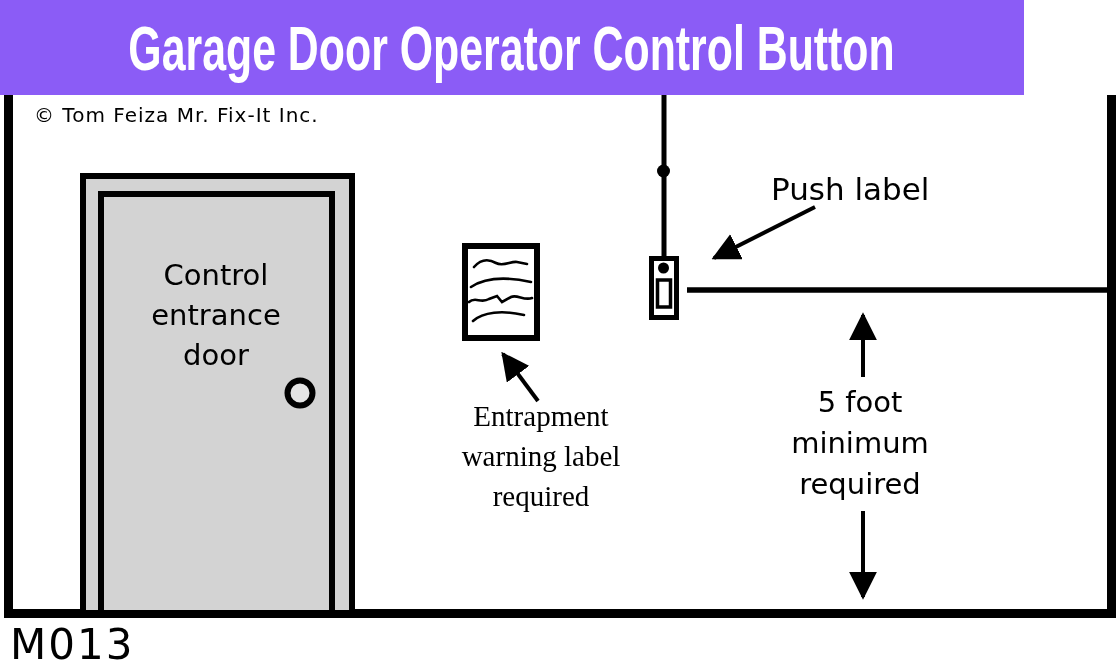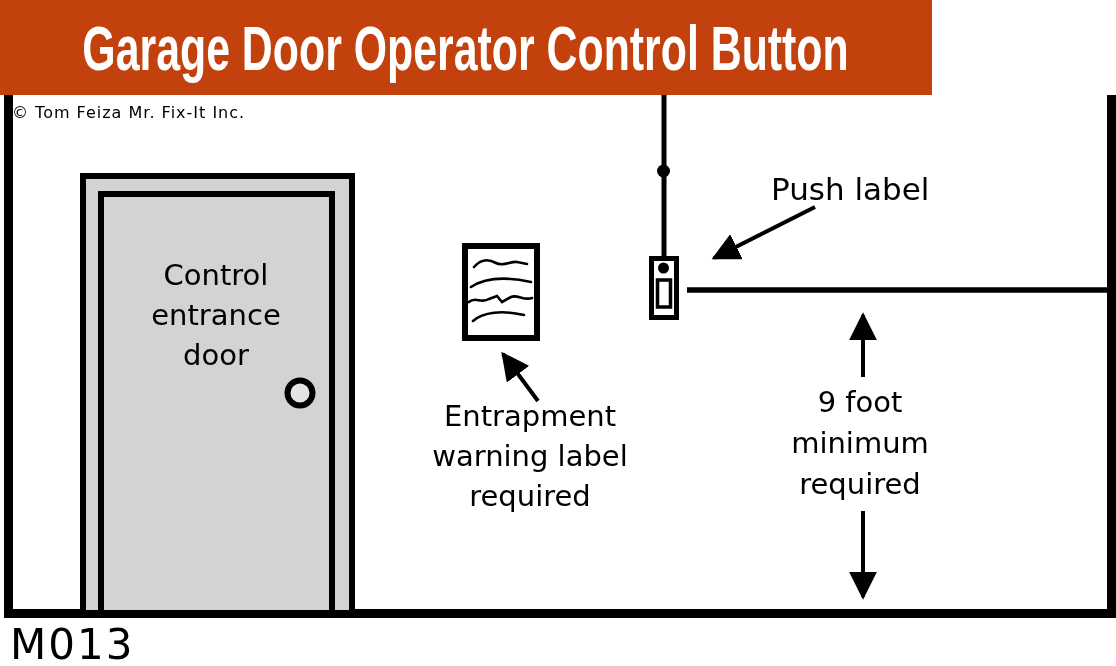--- a/index.html
+++ b/index.html
@@ -1,35 +1,35 @@
 <!DOCTYPE html>
 <html><head>
 <meta charset="utf-8">
 <style>
   html,body { margin:0; padding:0; }
   body {
     width:1116px; height:666px; position:relative; overflow:hidden;
     background:#ffffff; font-family:"DejaVu Sans", sans-serif; color:#000;
   }
   .titlebar {
-    position:absolute; left:0; top:0; width:932px; height:95px;
-    background:#c2410c; display:flex; align-items:center; justify-content:center;
+    position:absolute; left:0; top:0; width:1024px; height:95px;
+    background:#8b5cf6; display:flex; align-items:center; justify-content:center;
   }
   .title-text {
     color:#fff; font-family:"Liberation Sans", sans-serif; font-weight:bold;
     font-size:63px; white-space:nowrap; transform:scaleX(0.68);
     transform-origin:center; letter-spacing:0;
   }
   svg.canvas { position:absolute; left:0; top:0; }
   .hand { position:absolute; color:#000; line-height:1.2; }
   .prelines { white-space:pre-line; text-align:center; }
-  .copyright  { left:12px;  top:103px; font-size:16px; letter-spacing:1px; }
+  .copyright  { left:34px;  top:103px; font-size:20px; letter-spacing:1px; }
   .door-label { left:96px;  top:255px; width:240px; font-size:29px; line-height:40px; }
   .pushbutton-label { left:771px; top:171px; font-size:31px; white-space:nowrap; }
-  .warning-label-text { left:390px; top:396px; width:280px; font-size:29px; line-height:40px; }
+  .warning-label-text { left:401px; top:396px; width:280px; font-size:29px; line-height:40px;font-family:Liberation Serif, serif; }
   .height-label { left:750px; top:382px; width:220px; font-size:29px; line-height:41px; }
   .figure-id  { left:10px;  top:620px; font-size:42px; letter-spacing:2px; }
 </style>
 </head>
 <body>
 
 <div class="titlebar">
   <div class="title-text">Garage Door Operator Control Button</div>
 </div>
 
@@ -72,16 +72,16 @@
 </svg>
 
 <div class="hand copyright">© Tom Feiza Mr. Fix-It Inc.</div>
 <div class="hand prelines door-label">Control
 entrance
 door</div>
 <div class="hand pushbutton-label">Push label</div>
 <div class="hand prelines warning-label-text">Entrapment
 warning label
 required</div>
-<div class="hand prelines height-label">9 foot
+<div class="hand prelines height-label">5 foot
 minimum
 required</div>
 <div class="hand figure-id">M013</div>
 
 </body></html>

